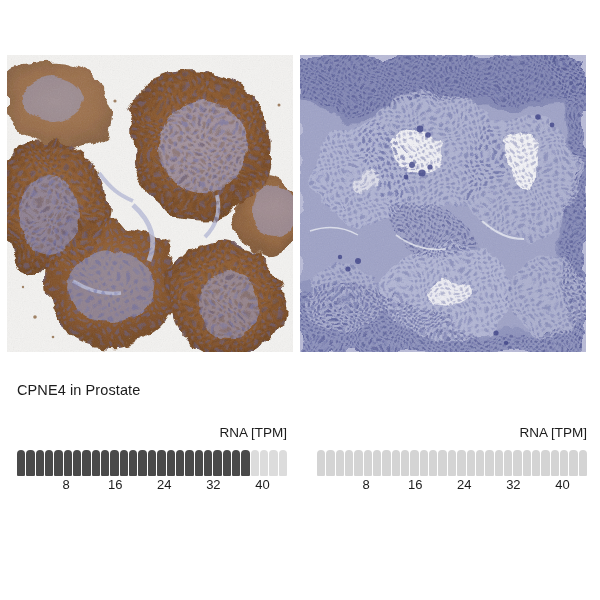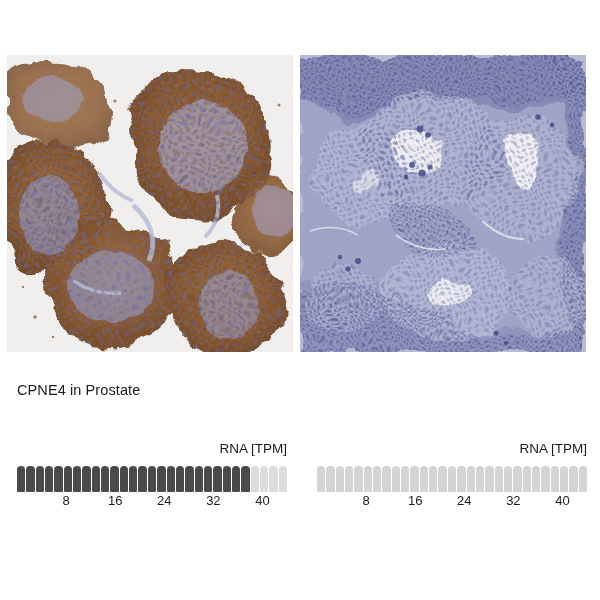--- a/index.html
+++ b/index.html
@@ -50,21 +50,20 @@
   }
   .caption-left  { left: 17px; }
   .caption-right { left: 317px; }
 
   
   .rna-block {
     position: absolute;
     top: 425px;
     width: 285px;
     height: 78px;
-    margin-top: 16px;
   }
   .rna-left  { left: 8px; }
   .rna-right { left: 308px; }
 
   .rna-title {
     position: absolute;
     right: 6px;
     top: 0px;
     font-size: 13.5px;
     color: #1c1c1c;

